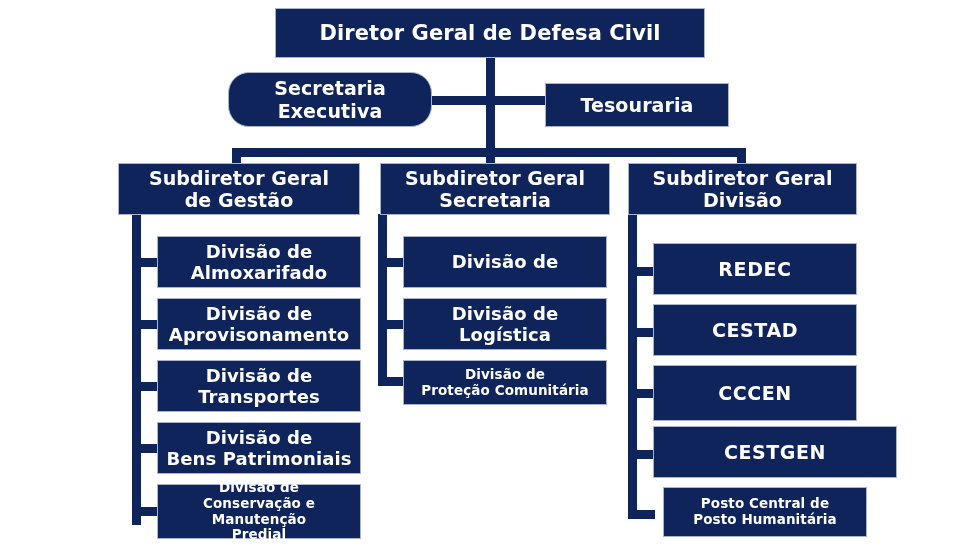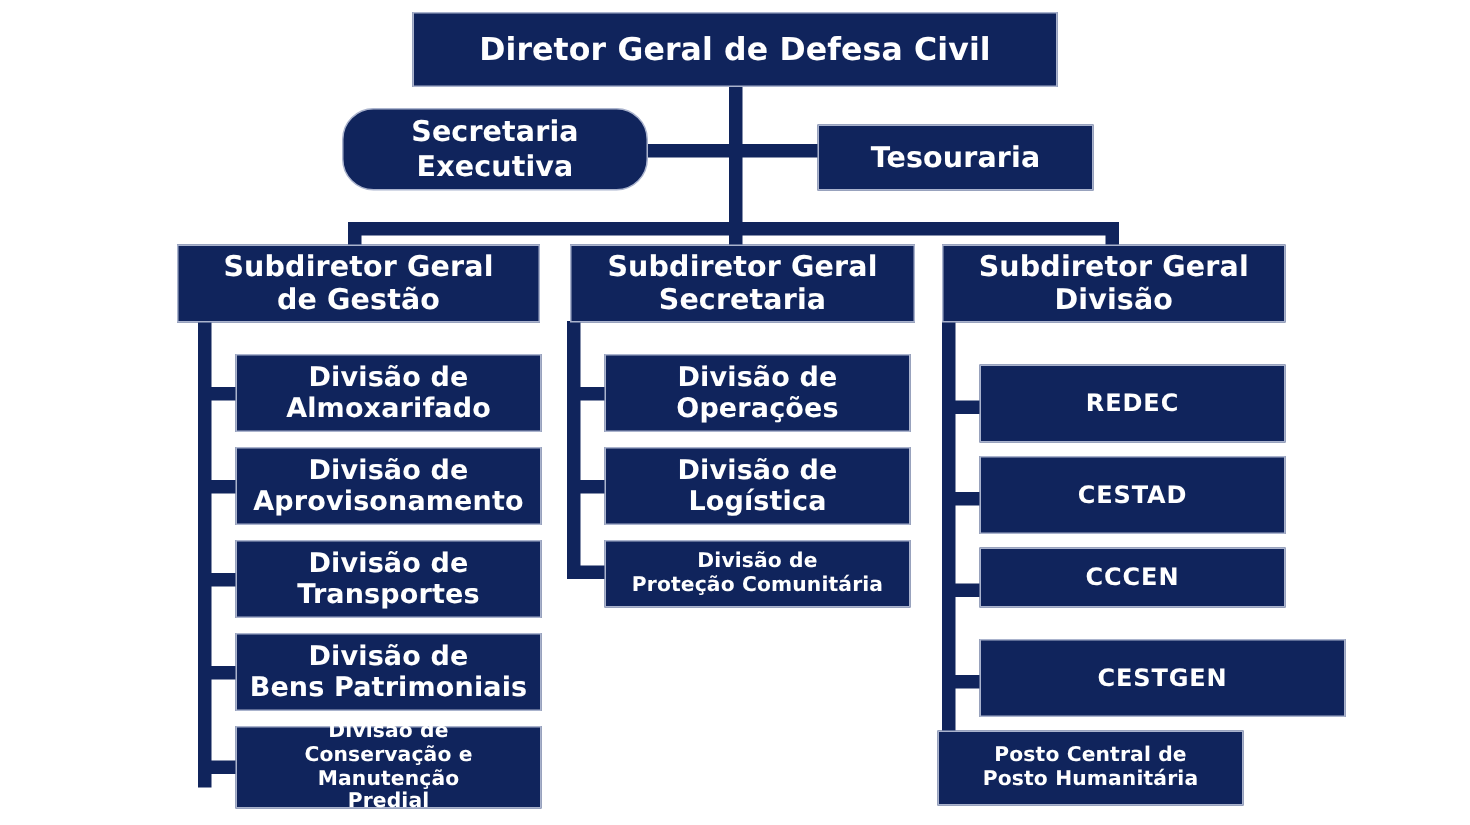--- a/index.html
+++ b/index.html
@@ -36,21 +36,21 @@
     display: block;
     width: 100%;
     padding: 0 6px;
     box-sizing: border-box;
   }
   .lvl-root   { font-size: 21px; }
   .lvl-second { font-size: 19px; }
   .lvl-third  { font-size: 19px; }
   .lvl-leaf   { font-size: 18px; }
   .lvl-leaf-sm{ font-size: 13.5px; }
-  .lvl-code   { font-size: 16px; letter-spacing: 0.6px; }
+  .lvl-code   { font-size: 19px; letter-spacing: 0.6px; }
 
   .conn {
     position: absolute;
     background: #10245c;
     z-index: 1;
   }
 </style>
 </head>
 <body>
 
@@ -152,21 +152,20 @@
     <span class="label">
       <span>Divisão de</span><br>
       <span>Conservação e Manutenção</span><br>
       <span>Predial</span>
     </span>
   </div>
 
   <div class="node lvl-leaf" style="left:403px; top:236px; width:204px; height:52px;">
     <span class="label">
       <span>Divisão de</span><br>
-      <span>Operações</span>
     </span>
   </div>
   <div class="node lvl-leaf" style="left:403px; top:298px; width:204px; height:52px;">
     <span class="label">
       <span>Divisão de</span><br>
       <span>Logística</span>
     </span>
   </div>
   <div class="node lvl-leaf-sm" style="left:403px; top:360px; width:204px; height:45px;">
     <span class="label">
@@ -174,26 +173,26 @@
       <span>Proteção Comunitária</span>
     </span>
   </div>
 
   <div class="node lvl-code" style="left:653px; top:243px; width:204px; height:52px;">
     <span class="label">REDEC</span>
   </div>
   <div class="node lvl-code" style="left:653px; top:304px; width:204px; height:52px;">
     <span class="label">CESTAD</span>
   </div>
-  <div class="node lvl-code" style="left:653px; top:365px; width:204px; height:40px;">
+  <div class="node lvl-code" style="left:653px; top:365px; width:204px; height:56px;">
     <span class="label">CCCEN</span>
   </div>
   <div class="node lvl-code" style="left:653px; top:426px; width:244px; height:52px;">
     <span class="label">CESTGEN</span>
   </div>
-  <div class="node lvl-leaf-sm" style="left:625px; top:487px; width:204px; height:50px;">
+  <div class="node lvl-leaf-sm" style="left:663px; top:487px; width:204px; height:50px;">
     <span class="label">
       <span>Posto Central de</span><br>
       <span>Posto Humanitária</span>
     </span>
   </div>
 
 </div>
 
 </body></html>

